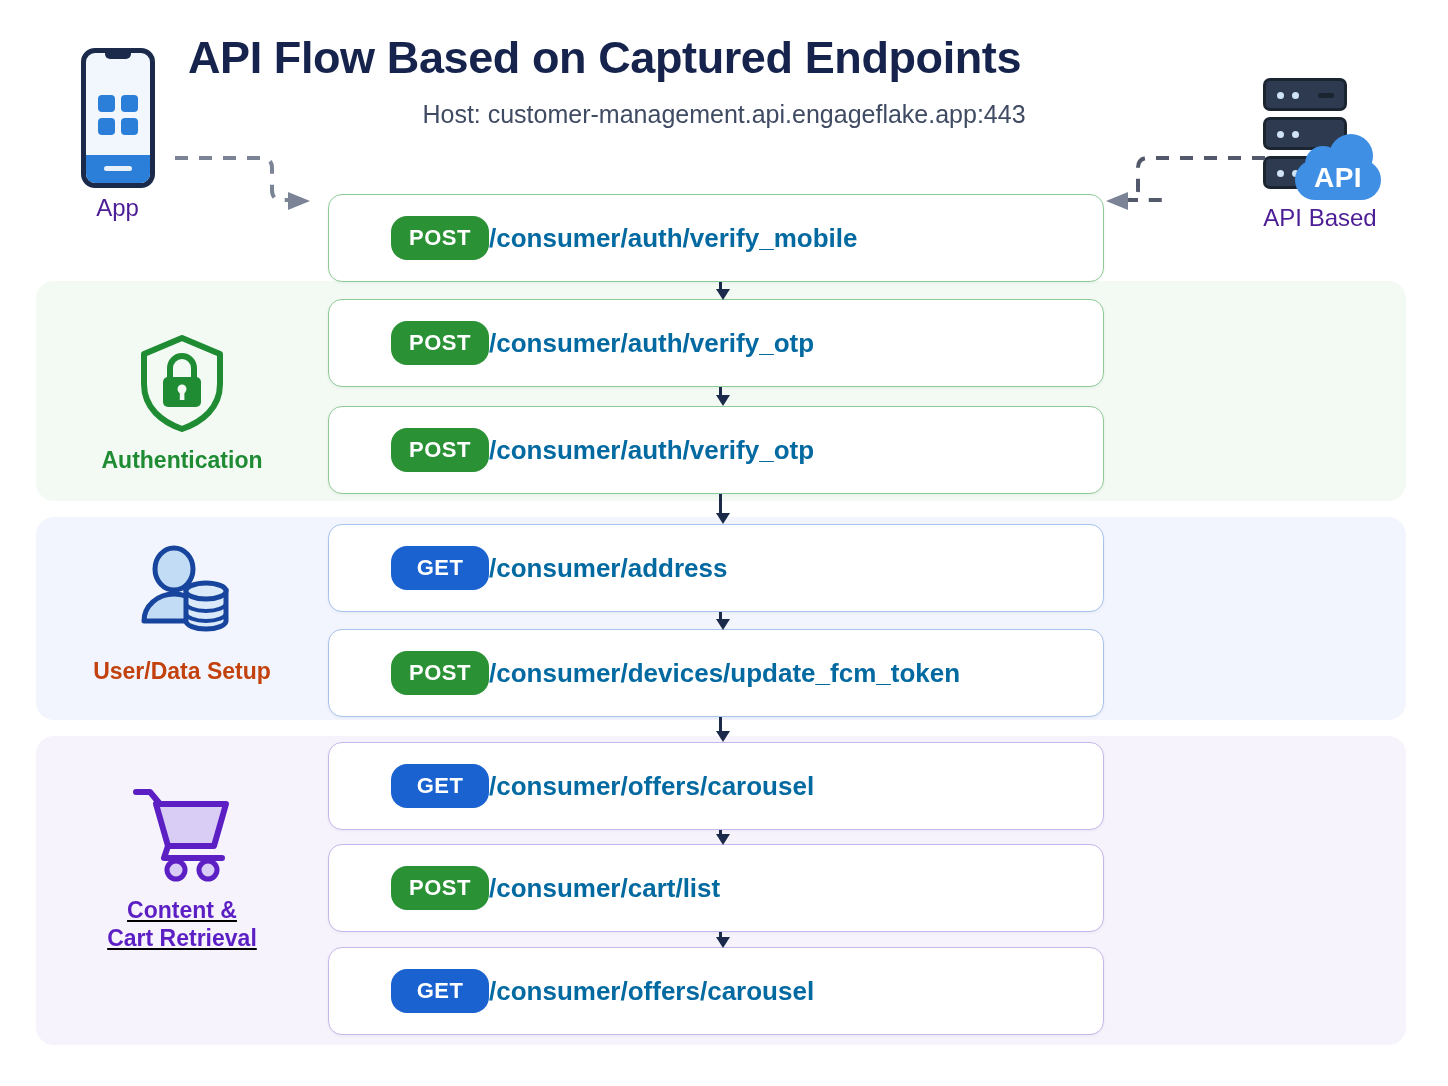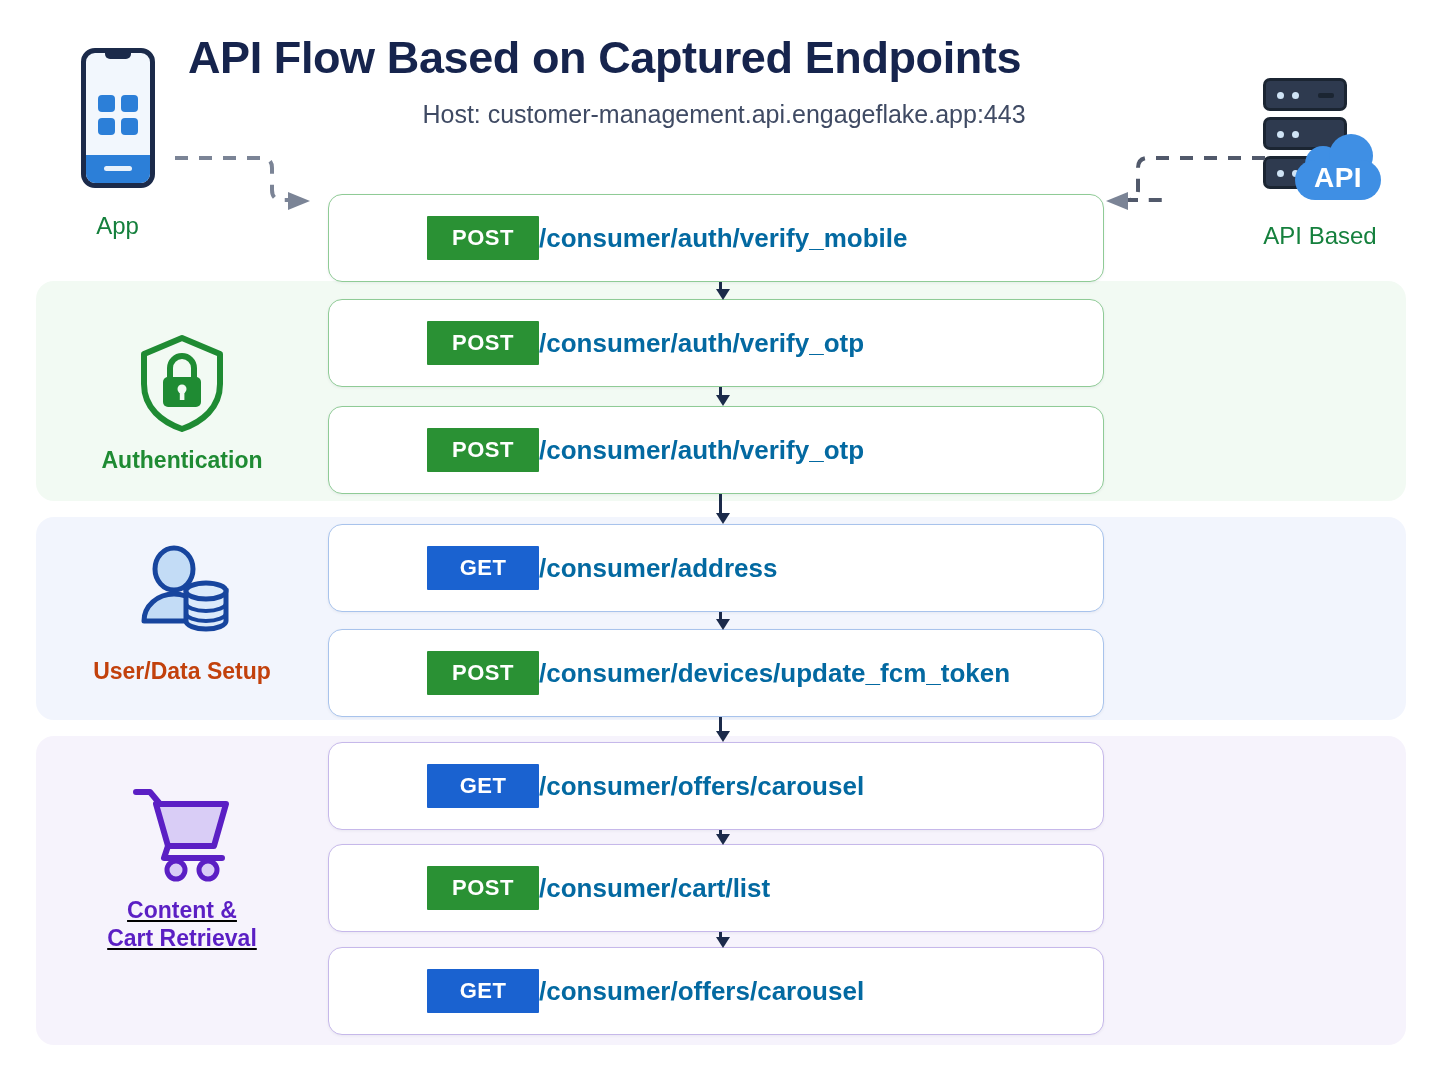--- a/index.html
+++ b/index.html
@@ -44,22 +44,22 @@
     white-space: nowrap;
   }
 
   
   .node {
     position: absolute;
     text-align: center;
   }
   .node-label {
     font-size: 24px;
-    color: #15803d;
-    margin-top: 24px;
+    color: #4c1d95;
+    margin-top: 6px;
   }
   .node-app { left: 40px; top: 48px; width: 155px; }
   .node-server { left: 1240px; top: 78px; width: 160px; }
 
   
   .phone {
     position: relative;
     width: 74px;
     height: 140px;
     margin: 0 auto;
@@ -244,24 +244,24 @@
     box-sizing: border-box;
     display: flex;
     align-items: center;
     box-shadow: 0 1px 3px rgba(20,30,60,0.06);
   }
   .ep.green  { border: 1.6px solid #8fcb96; }
   .ep.blue   { border: 1.6px solid #a8c3ec; }
   .ep.purple { border: 1.6px solid #c6b8ea; }
 
   .method {
-    width: 112px;
+    width: 98px;
     height: 44px;
-    margin-left: 98px;
-    border-radius: 1px;
+    margin-left: 62px;
+    border-radius: 16px;
     display: flex;
     align-items: center;
     justify-content: center;
     color: #ffffff;
     font-size: 22px;
     font-weight: bold;
     letter-spacing: 0.5px;
     flex: none;
   }
   .method.post { background: #2a9134; }

